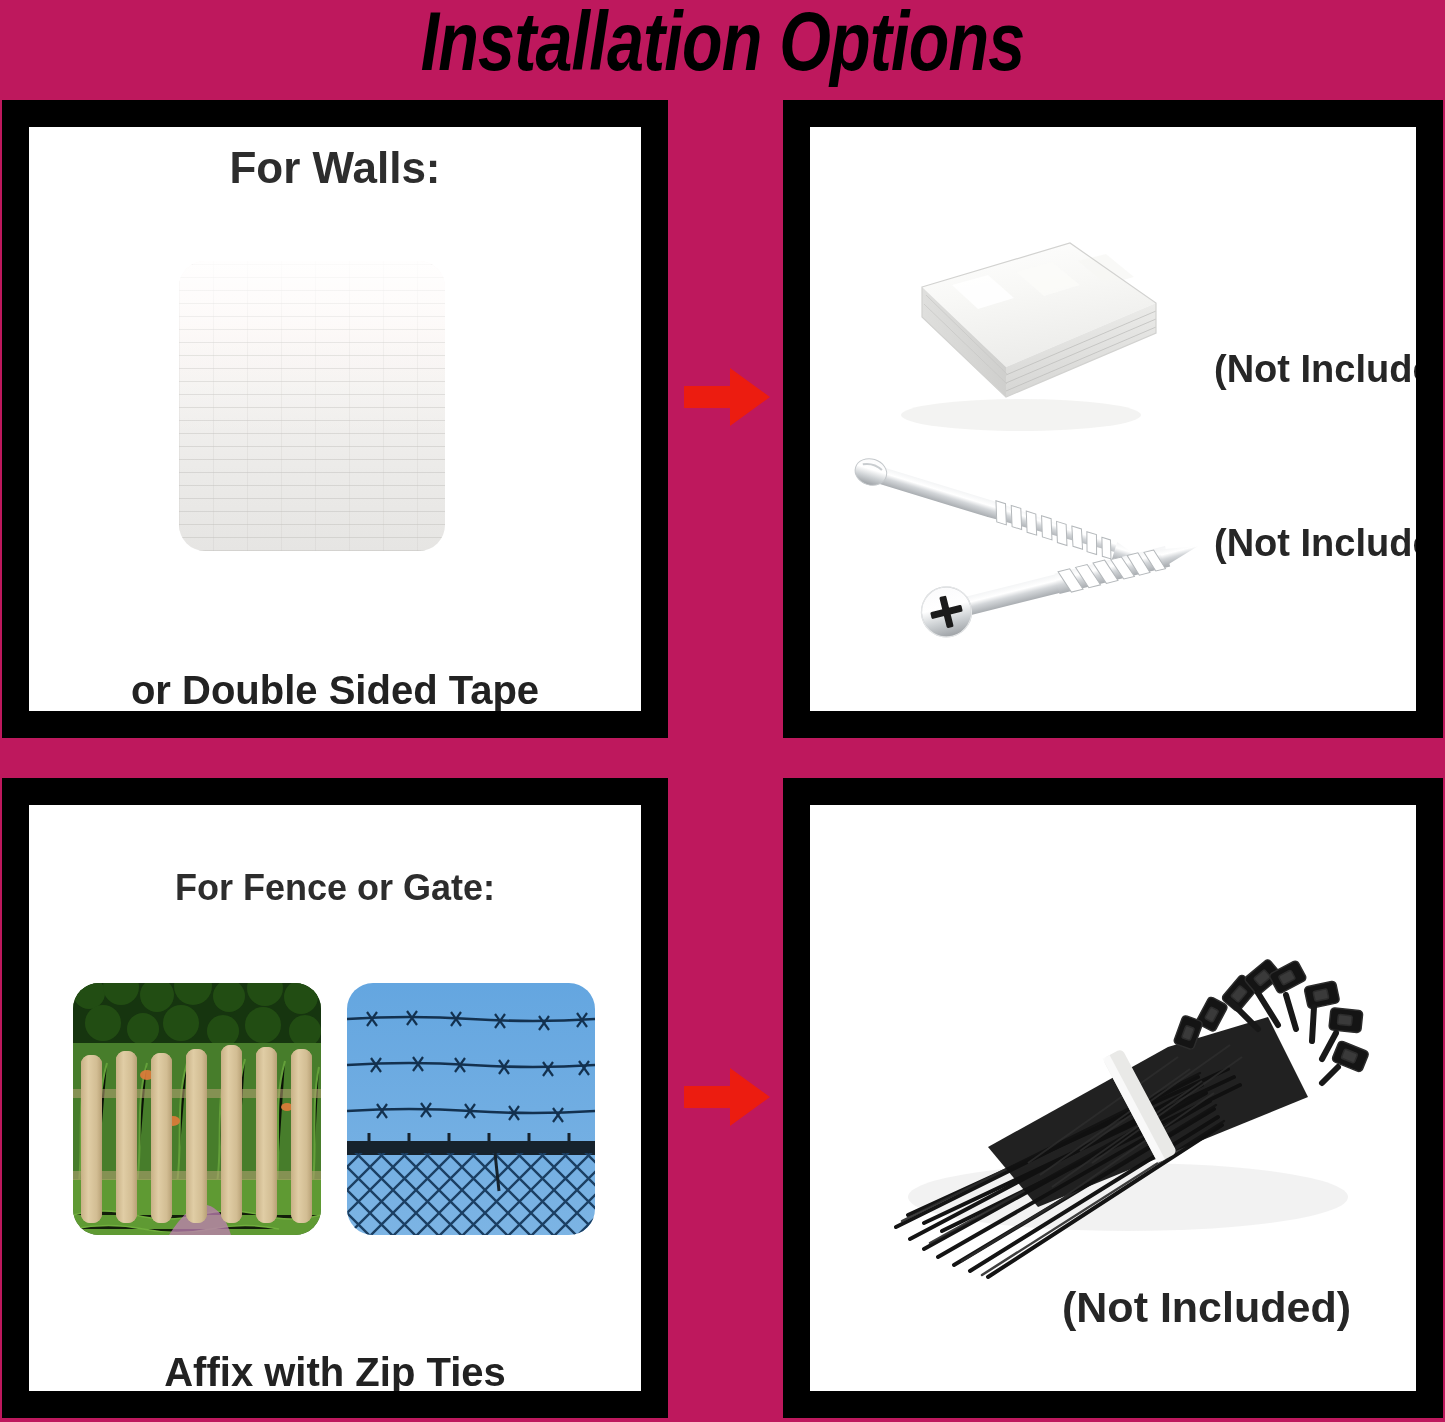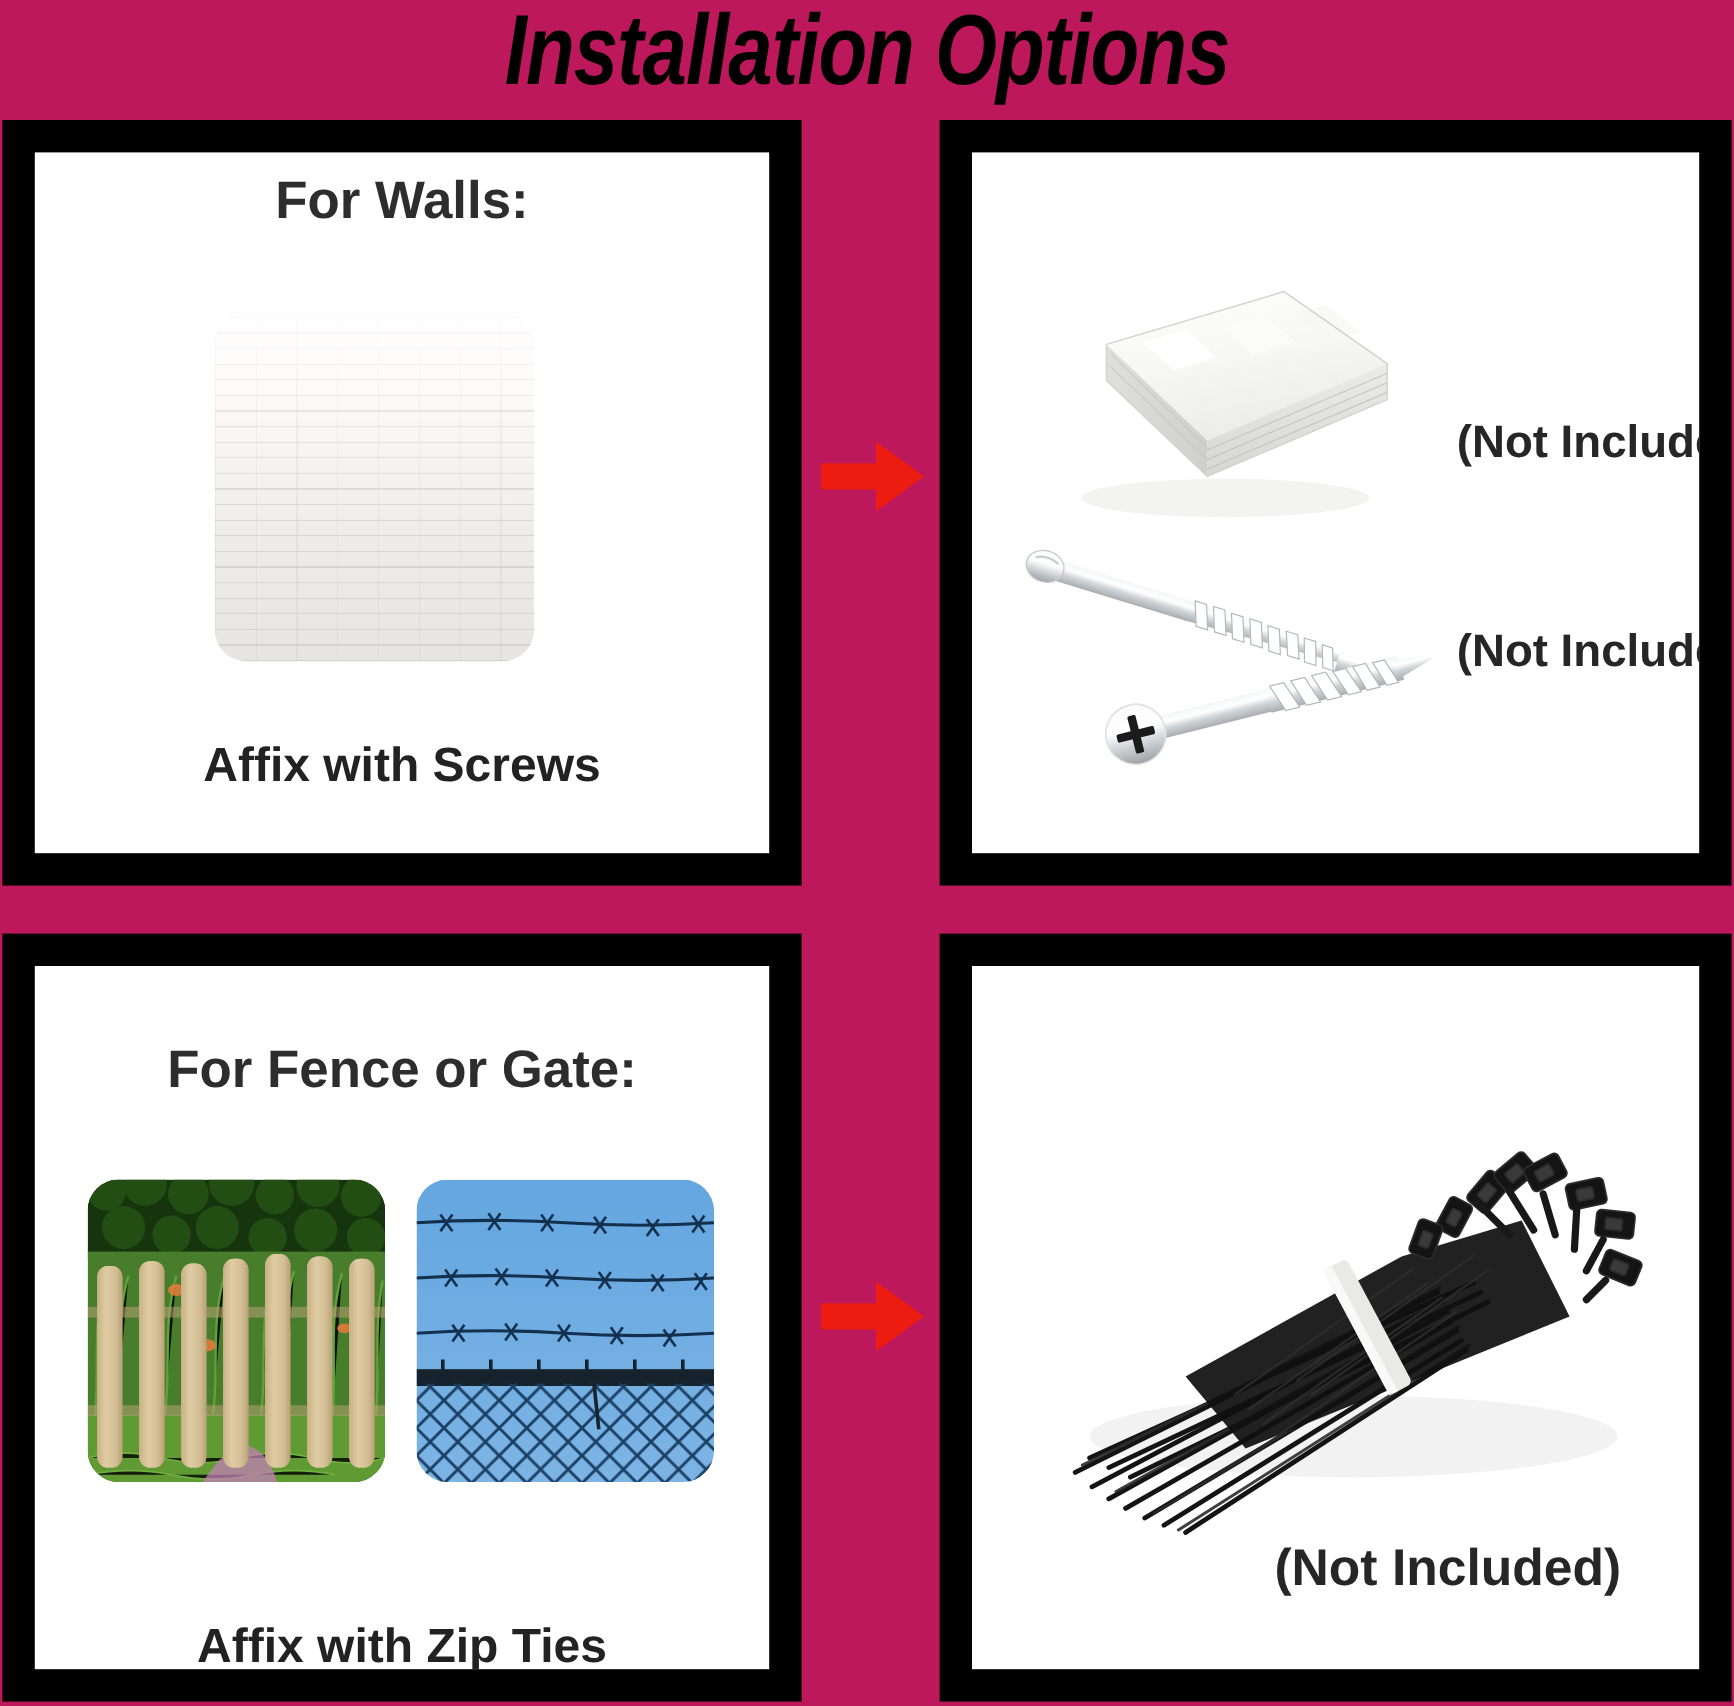--- a/index.html
+++ b/index.html
@@ -138,22 +138,22 @@
 
   <div class="title">Installation Options</div>
 
   <div class="panel" id="panel-tl">
     <div class="panel-inner">
 
       <div class="panel-heading" style="top: 16px; font-size: 44px;">For Walls:</div>
 
       <div class="wall-swatch" style="left: 150px; top: 134px; width: 266px; height: 290px;"></div>
 
-      <div class="caption" style="top: 486px; font-size: 40px;">Affix with Screws</div>
-
+
+      <div class="caption" style="top: 538px; font-size: 40px;">or Double Sided Tape</div>
     </div>
   </div>
 
   <div class="arrow" style="left: 684px; top: 368px;">
     <svg viewBox="0 0 86 58" xmlns="http://www.w3.org/2000/svg">
       <polygon points="0,18 46,18 46,0 86,29 46,58 46,40 0,40" fill="#ec1c10"></polygon>
     </svg>
   </div>
 
   <div class="panel" id="panel-tr">
@@ -273,21 +273,21 @@
         </svg>
       </div>
 
       <div class="note" style="left: 404px; top: 395px; font-size: 38px;">(Not Included)</div>
     </div>
   </div>
 
   <div class="panel" id="panel-bl">
     <div class="panel-inner">
 
-      <div class="panel-heading" style="top: 62px; font-size: 44px;">For Fence or Gate:</div>
+      <div class="panel-heading" style="top: 62px; font-size: 36px;">For Fence or Gate:</div>
 
       <div class="photo" style="left: 44px; top: 178px; width: 248px; height: 252px;">
         <svg viewBox="0 0 248 252" preserveAspectRatio="none" xmlns="http://www.w3.org/2000/svg">
           <defs>
             <linearGradient id="picket" x1="0" y1="0" x2="1" y2="0">
               <stop offset="0%" stop-color="#c8b186"></stop>
               <stop offset="35%" stop-color="#e0cda5"></stop>
               <stop offset="75%" stop-color="#d2bd93"></stop>
               <stop offset="100%" stop-color="#b8a176"></stop>
             </linearGradient>

